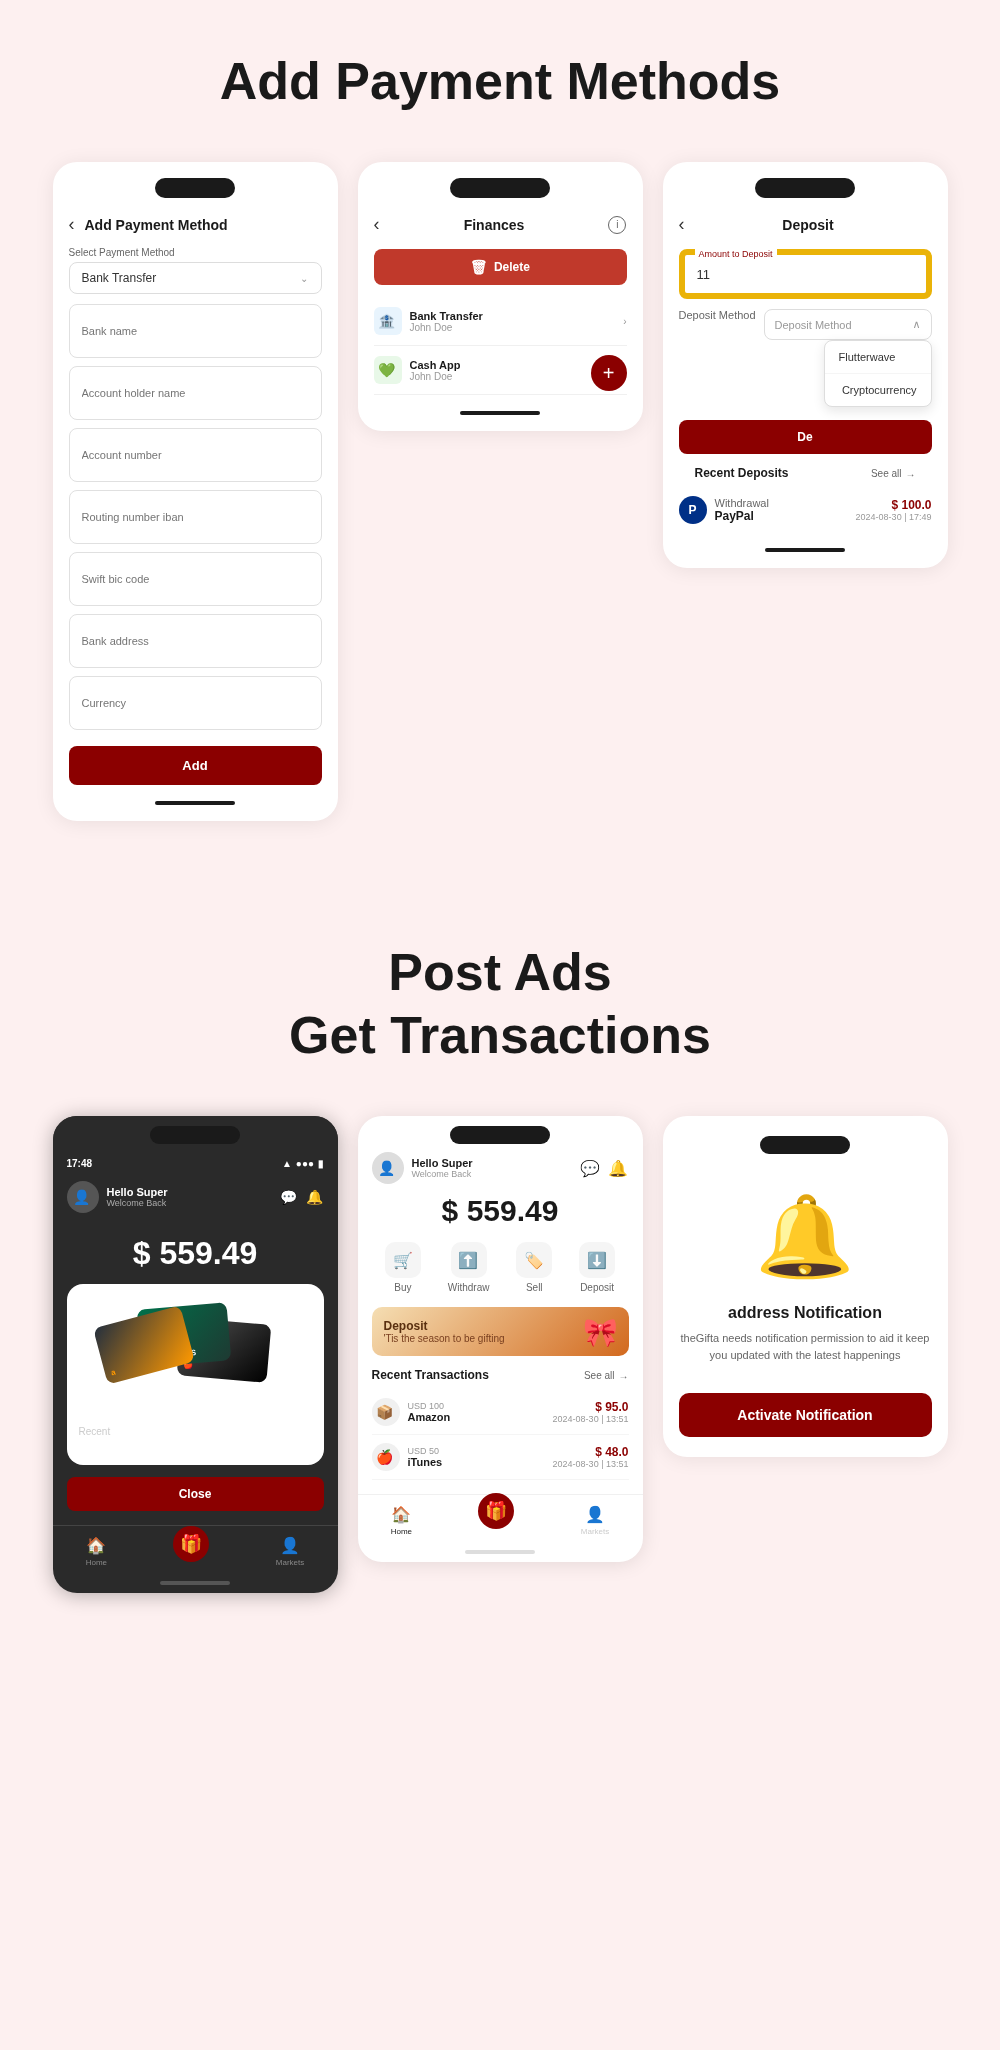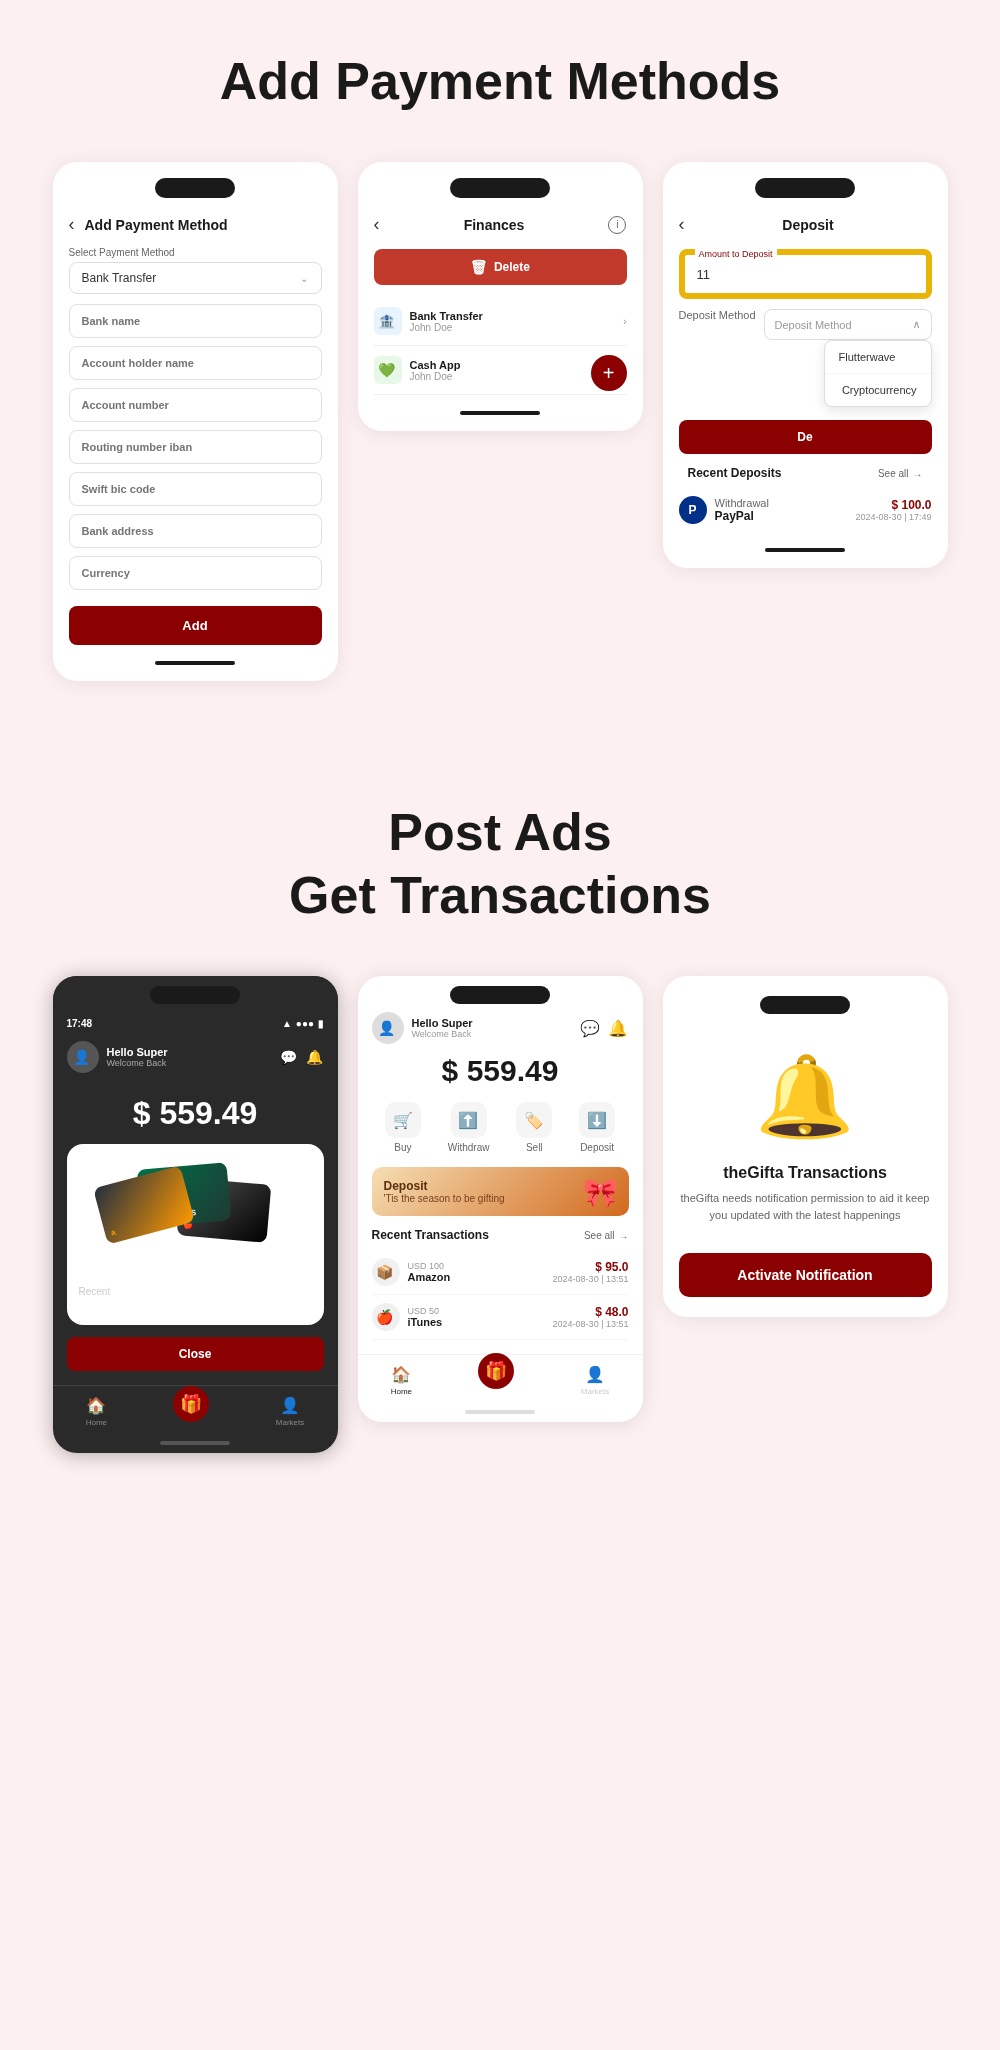--- a/index.html
+++ b/index.html
@@ -89,27 +89,26 @@
       font-size: 12px;
       color: #333;
       display: flex;
       justify-content: space-between;
       align-items: center;
       margin-bottom: 10px;
     }
     .form-input {
       border: 1px solid #e0e0e0;
       border-radius: 8px;
-      padding: 10px 12px;
+      padding: 20px 12px;
       font-size: 11px;
       color: #999;
       margin-bottom: 8px;
       width: 100%;
       display: block;
-      font-weight: bold;
     }
     .add-btn {
       background: #8b0000;
       color: white;
       border: none;
       border-radius: 8px;
       padding: 12px;
       width: 100%;
       font-size: 13px;
       font-weight: 600;
@@ -262,21 +261,21 @@
       border-radius: 8px;
       padding: 10px 14px;
       font-size: 12px;
       font-weight: 600;
       cursor: pointer;
     }
     .recent-deposits-header {
       display: flex;
       justify-content: space-between;
       align-items: center;
-      margin: 12px 9px 8px;
+      margin: 12px 16px 8px;
       gap: 48px;
     }
     .recent-label { font-size: 12px; font-weight: 600; color: #1a1a1a; }
     .see-all {
       font-size: 10px;
       color: #666;
       display: flex;
       align-items: center;
       gap: 4px;
     }
@@ -879,18 +878,18 @@
         <span class="nav-icon-light">👤</span>
         <span class="nav-label-light">Markets</span>
       </div>
     </div>
     <div style="width:70px;height:4px;background:#ddd;border-radius:2px;margin:6px auto 8px;"></div>
   </div>
 
   <div class="notif-card">
     <div style="width:90px; height:18px; background:#1a1a1a; border-radius:9px; margin-bottom: 16px;"></div>
     <div class="bell-icon-large">🔔</div>
-    <div class="notif-title">theGifta Transactions</div>
+    <div class="notif-title">address Notification</div>
     <div class="notif-desc">theGifta needs notification permission to aid it keep you updated with the latest happenings</div>
     <button class="activate-btn">Activate Notification</button>
   </div>
 
 </div>
 
 </body></html>

